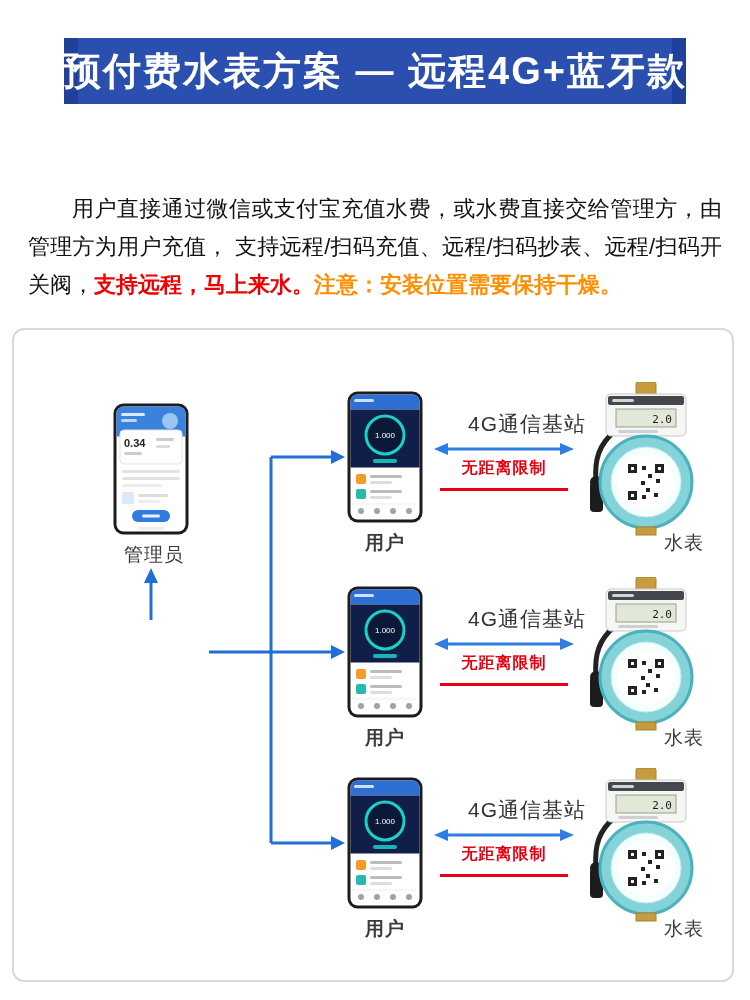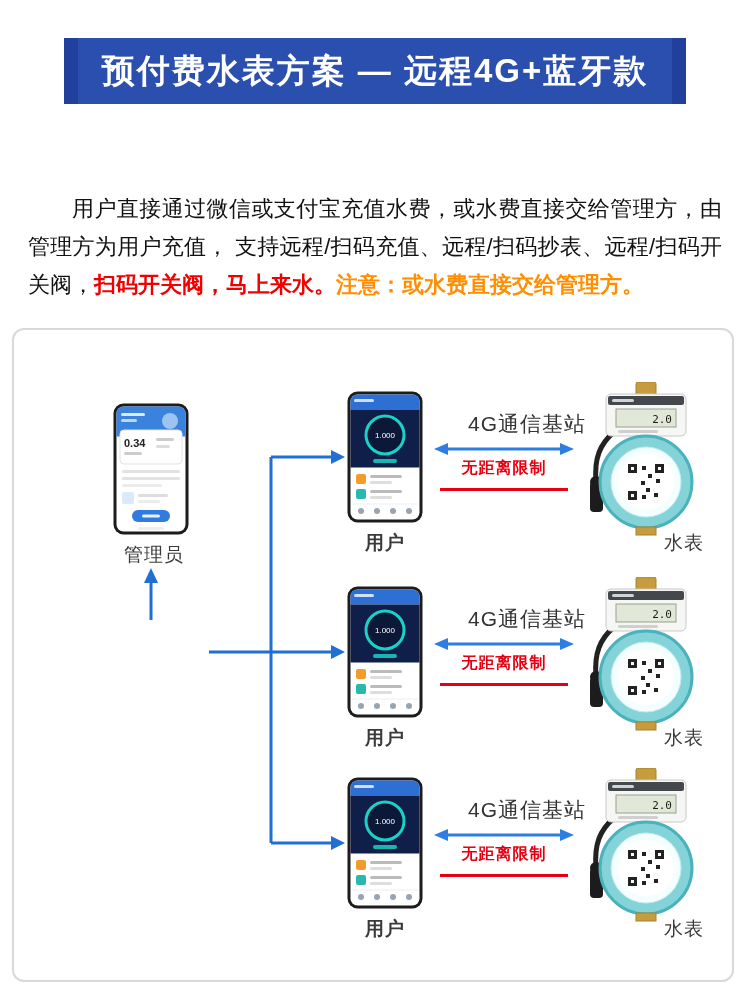--- a/index.html
+++ b/index.html
@@ -10,21 +10,21 @@
     color:#111;
   }
   
   .banner{
     position:absolute;left:64px;top:38px;width:622px;height:66px;
     background:#2a4fae;
     box-shadow:inset 14px 0 0 #20409b, inset -14px 0 0 #20409b;
     display:flex;align-items:center;justify-content:center;
   }
   .banner-title{
-    color:#fff;font-size:33px;font-weight:bold;letter-spacing:2px;white-space:nowrap;
+    color:#fff;font-size:38px;font-weight:bold;letter-spacing:2px;white-space:nowrap;
   }
   
   .intro{
     position:absolute;left:28px;top:168px;width:694px;
     font-size:22px;line-height:38px;text-align:justify;text-indent:2em;
     color:#111;
   }
   .intro .red{color:#f00000;font-weight:bold;}
   .intro .orange{color:#ff8e00;font-weight:bold;}
   
@@ -59,21 +59,21 @@
   .admin-phone{position:absolute;left:98px;top:72px;}
   .admin-label{position:absolute;left:90px;top:212px;width:100px;}
 </style>
 </head>
 <body>
 
 <div class="banner">
   <div class="banner-title">预付费水表方案 — 远程4G+蓝牙款</div>
 </div>
 
-<p class="intro"><span>用户直接通过微信或支付宝充值水费，或水费直接交给管理方，由管理方为用户充值， 支持远程/扫码充值、远程/扫码抄表、远程/扫码开关阀，</span><span class="red">扫码开关阀，马上来水。</span><span class="orange">注意：或水费直接交给管理方。</span></p>
+<p class="intro"><span>用户直接通过微信或支付宝充值水费，或水费直接交给管理方，由管理方为用户充值， 支持远程/扫码充值、远程/扫码抄表、远程/扫码开关阀，</span><span class="red">支持远程，马上来水。</span><span class="orange">注意：安装位置需要保持干燥。</span></p>
 
 <div class="diagram">
 
   <svg class="connector" viewBox="0 0 722 654">
     <g stroke="#1f6fd4" stroke-width="3" fill="#1f6fd4">
 
       <line x1="137" y1="290" x2="137" y2="252"></line>
       <polygon points="137,238 130,253 144,253" stroke="none"></polygon>
 
       <line x1="195" y1="322" x2="258" y2="322"></line>

